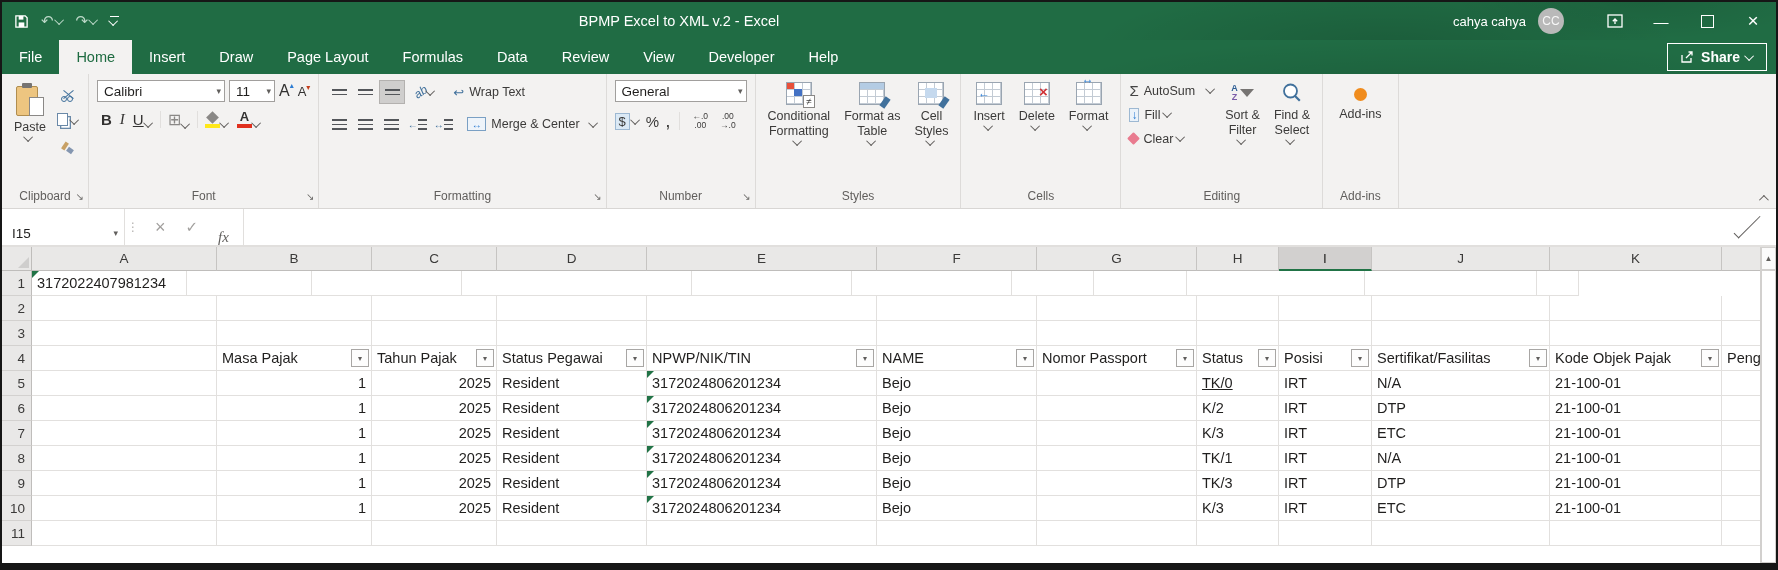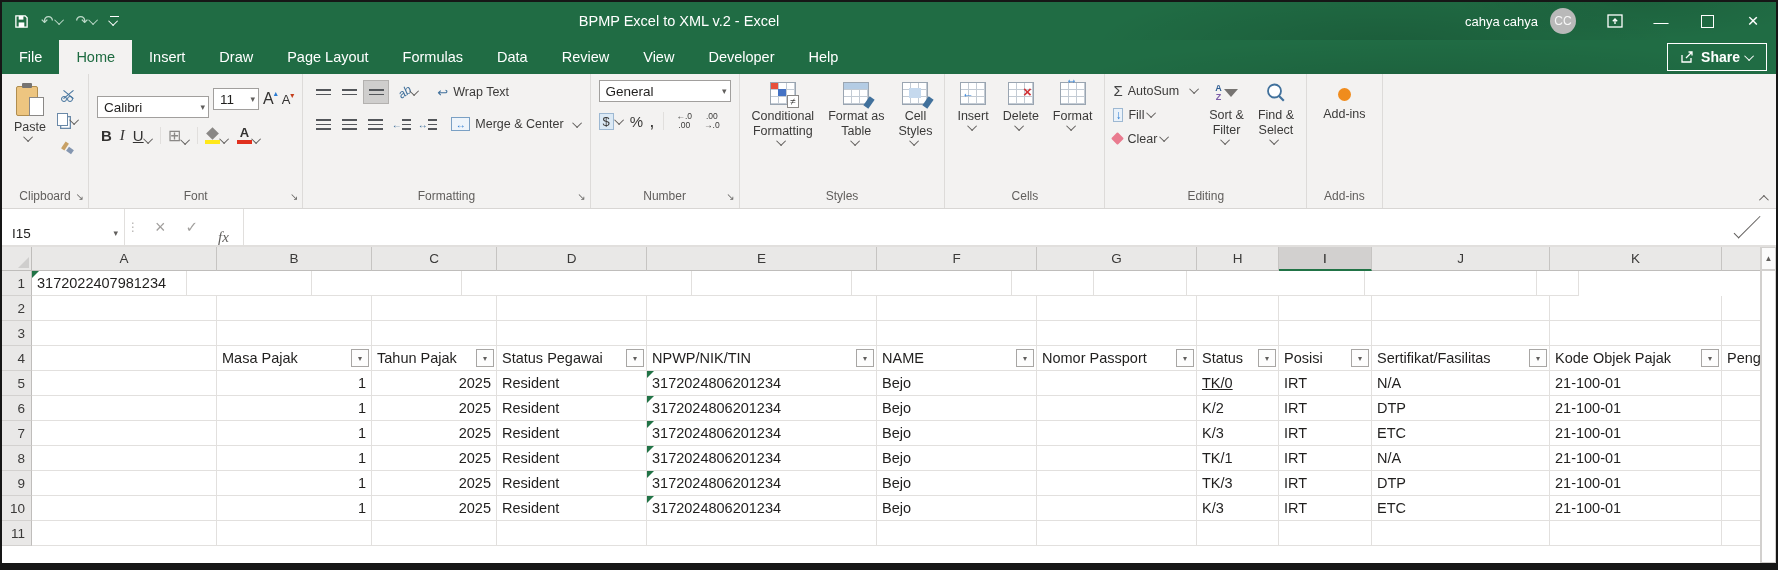--- a/index.html
+++ b/index.html
@@ -13,21 +13,21 @@
   .qat{display:flex;align-items:center;gap:12px;margin-left:12px;z-index:2;}
   .qat .qicon{display:flex;align-items:center;gap:3px;font-size:15px;color:#ffffff;}
   .qat .dim{color:#bcd8c8;}
   .chev{display:inline-block;width:6px;height:6px;border-left:1.5px solid currentColor;border-bottom:1.5px solid currentColor;transform:rotate(-45deg) translateY(-2px);}
   .chev.up{transform:rotate(135deg) translateY(-2px);}
   .qat-more{display:flex;flex-direction:column;align-items:center;color:#fff;}
   .qat-more .bar{width:9px;height:0;border-top:1.5px solid #fff;margin-bottom:2px;}
   .tb-title{position:absolute;left:0;right:420px;text-align:center;font-size:14.5px;color:#fff;pointer-events:none;}
   .tb-right{margin-left:auto;display:flex;align-items:center;gap:0;z-index:2;height:100%;}
   .tb-user{font-size:13px;margin-right:12px;}
-  .avatar{width:26px;height:26px;border-radius:50%;background:#b9b9b9;color:#f7f7f7;font-size:12px;display:flex;align-items:center;justify-content:center;margin-right:16px;}
+  .avatar{width:26px;height:26px;border-radius:50%;background:#b9b9b9;color:#f7f7f7;font-size:12px;display:flex;align-items:center;justify-content:center;margin-right:28px;}
   .tb-btn{width:46px;height:38px;display:flex;align-items:center;justify-content:center;font-size:15px;color:#fff;}
   .max-box{width:11px;height:11px;border:1.5px solid #fff;}
 
   
   .tabrow{height:34px;flex:0 0 34px;background:#206c44;display:flex;align-items:stretch;position:relative;
     background-image:radial-gradient(ellipse 500px 60px at 80% 120%, rgba(0,0,0,.10), transparent 70%);}
   .tabs{display:flex;align-items:stretch;}
   .tab{padding:0 17px;display:flex;align-items:center;color:#fff;font-size:14.5px;white-space:nowrap;}
   .tab.active{background:#f3f2f1;color:#1e6b41;}
   .tellme{display:flex;align-items:center;gap:9px;color:#fff;font-size:14.5px;margin-left:16px;}
@@ -246,21 +246,21 @@
               </span>
             </span>
         </div>
       </div>
       <div class="glabel"><span>Clipboard</span><span class="launcher">↘</span></div>
     </div>
 
     <div class="group">
       <div style="flex:1;padding:3px 5px 0;">
         <div class="frow">
-          <span class="combo" style="width:112px;margin-top:16px;">
+          <span class="combo" style="width:128px;">
               <span>Calibri</span>
               <span class="nb-arrow">▾</span>
             </span>
           <span class="combo" style="width:46px;">
               <span>11</span>
               <span class="nb-arrow">▾</span>
             </span>
           <span class="grow-a">
               <span>A</span>
               <span class="tri-sm tri-blue">▴</span>

